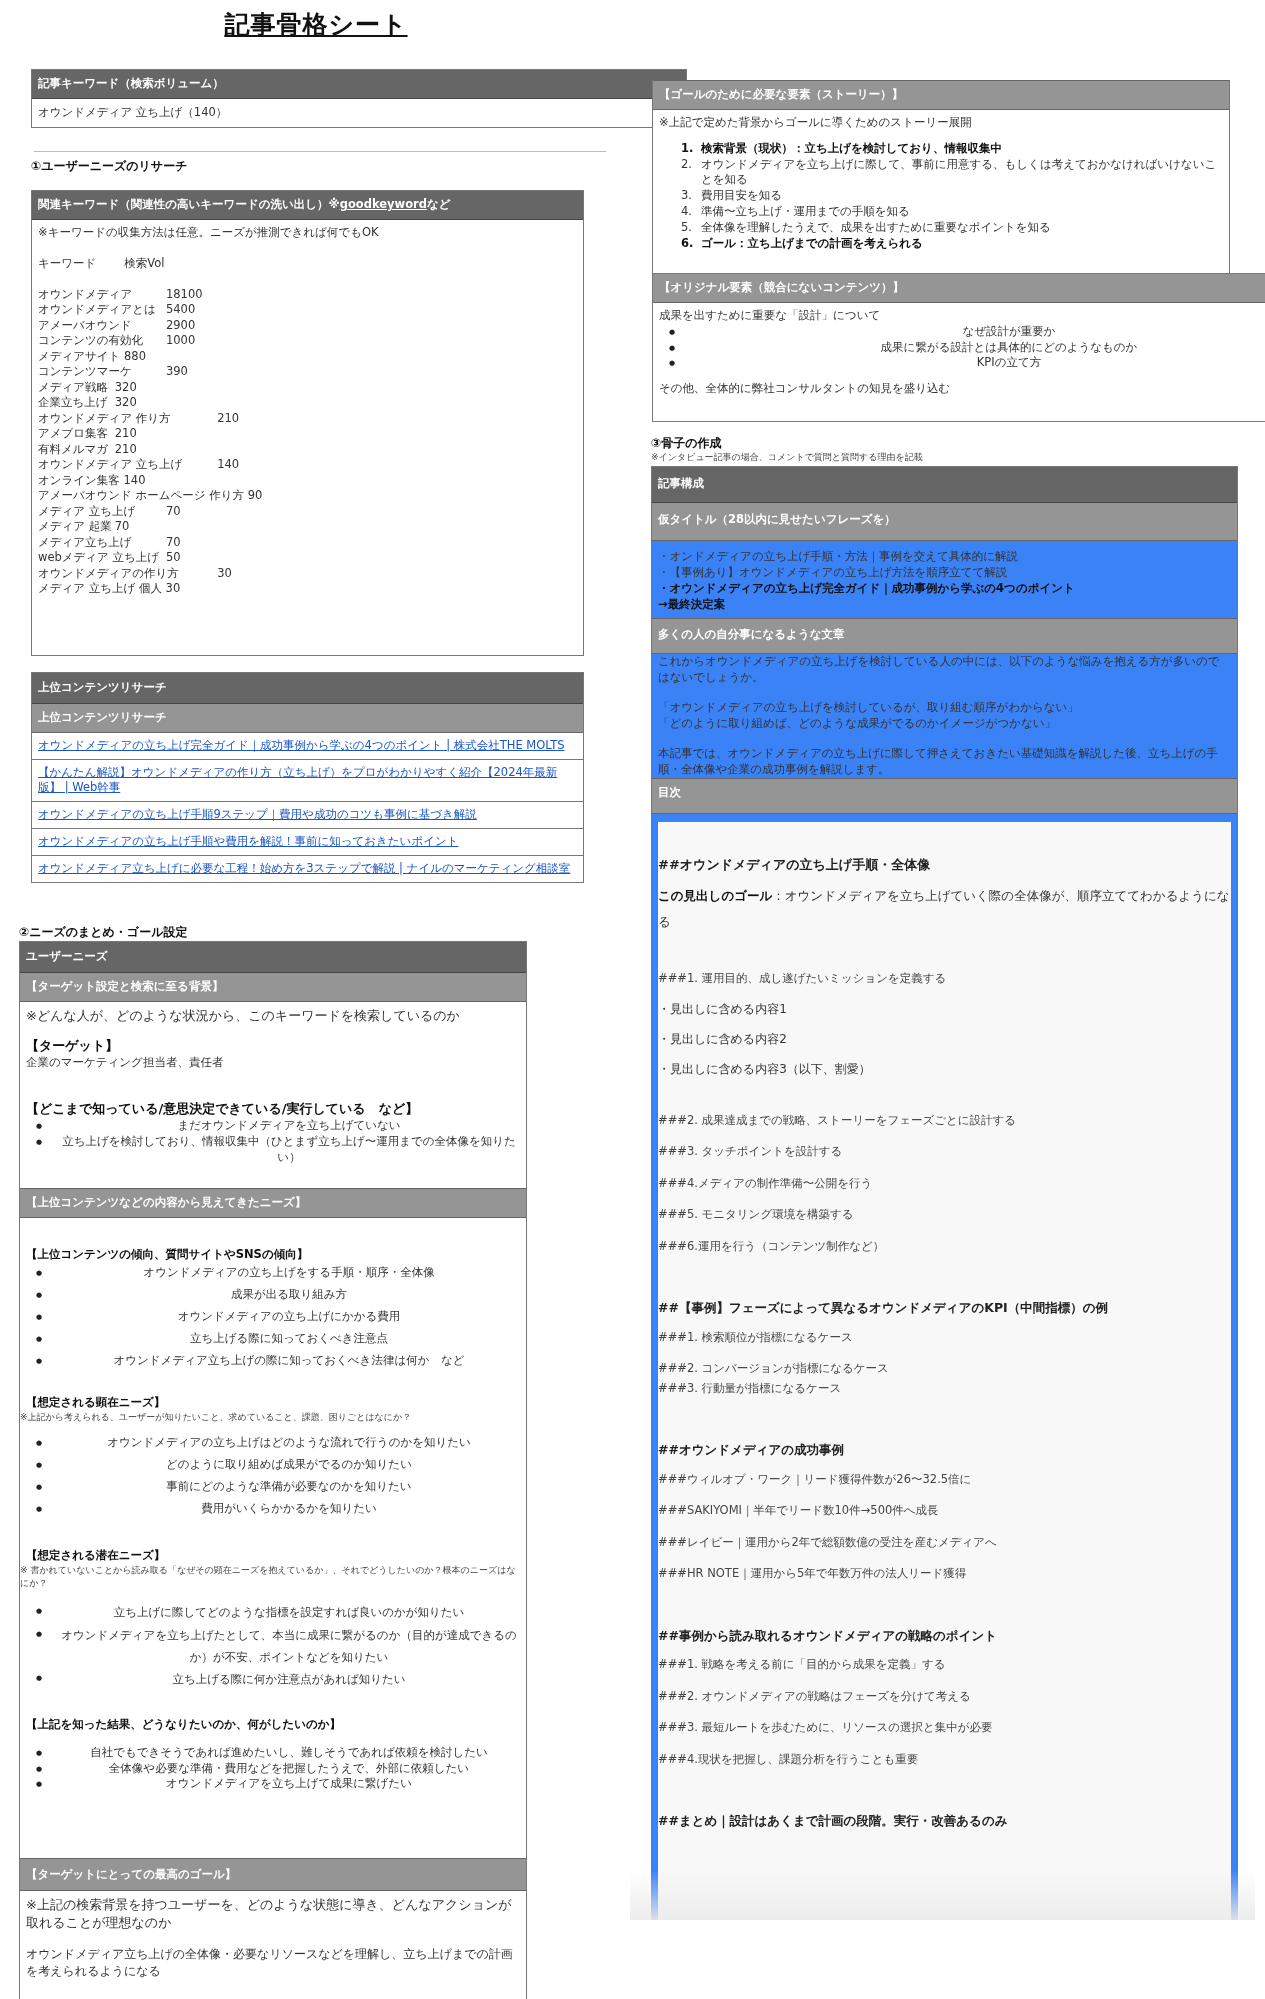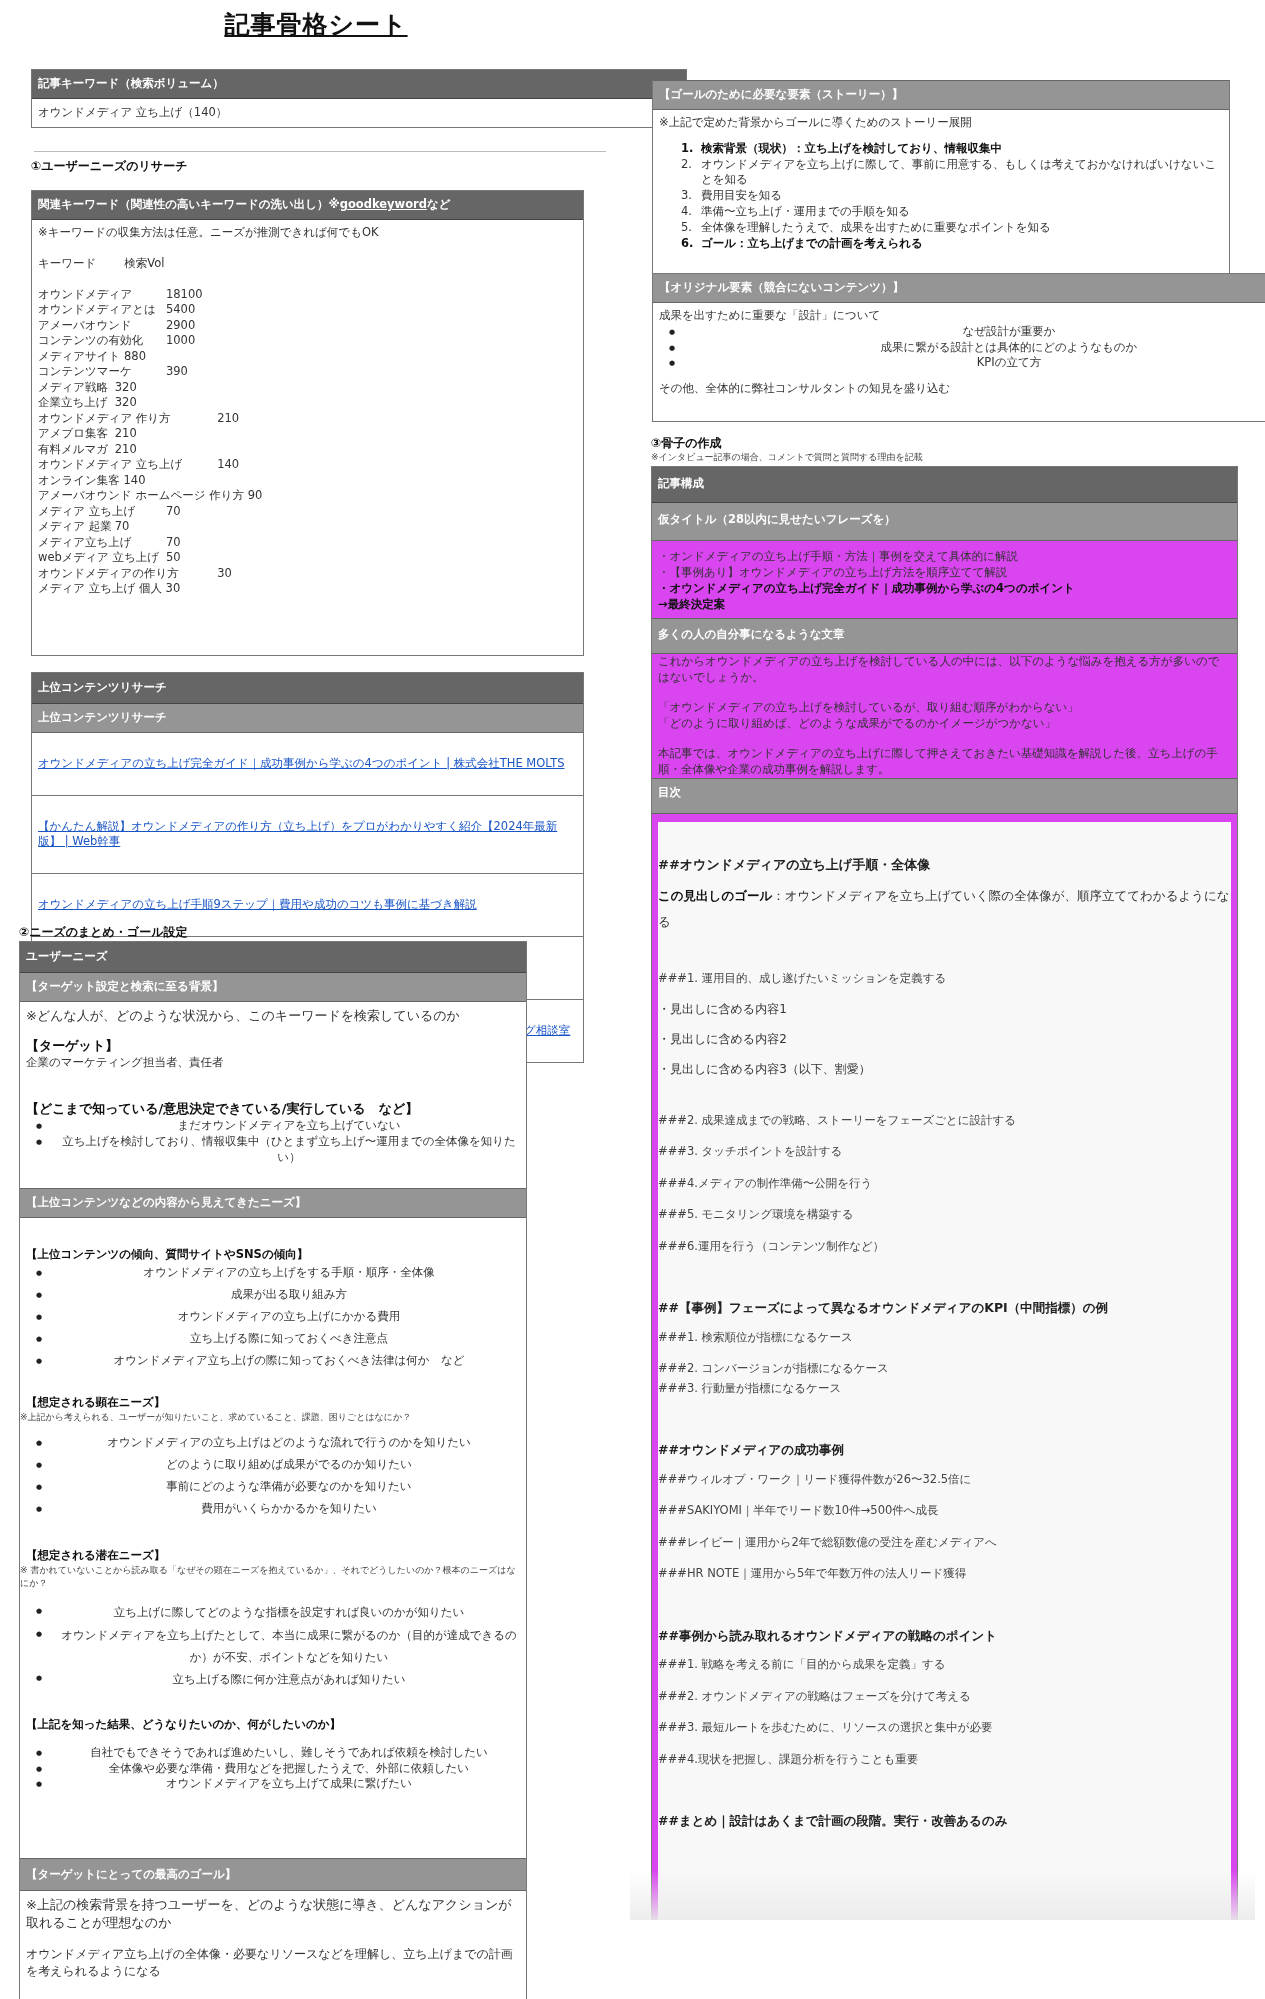--- a/index.html
+++ b/index.html
@@ -9,21 +9,21 @@
   .page-title { position: absolute; left: 0; top: 8px; width: 632px; text-align: center; font-size: 25px; font-weight: bold; text-decoration: underline; color: #111; letter-spacing: 1px; }
 
   .box { position: absolute; border: 1px solid #777; background: #fff; }
   .hdr-dark { background: #666666; color: #fff; font-weight: bold; padding: 6px 6px; font-size: 11.5px; border-bottom: 1px solid #444; }
   .hdr-mid { background: #959595; color: #fff; font-weight: bold; padding: 6px 6px; font-size: 11.5px; border-bottom: 1px solid #666; border-top: 1px solid #666; }
   .body { padding: 5px 6px; font-size: 11.5px; color: #333; }
   .section-label { position: absolute; font-weight: bold; font-size: 12px; color: #111; }
   .hr { position: absolute; height: 1px; background: #bbb; }
 
   .kw-line { white-space: pre; line-height: 1.35; }
-  .link-row { border-top: 1px solid #777; padding: 23px 6px; }
+  .link-row { border-top: 1px solid #777; padding: 5px 6px; }
   .link-row a { color: #1a55c6; text-decoration: underline; font-size: 11.5px; }
 
   ul.bul { list-style: none; padding-left: 18px; }
   ul.bul li { position: relative; padding-left: 22px; text-align: center; }
   ul.bul li::before { content: "●"; position: absolute; left: 0; font-size: 7px; top: 4px; color: #222; }
   ul.bul.spaced li { margin-bottom: 6px; }
 
   ol.num { list-style: none; padding-left: 22px; }
   ol.num li { position: relative; padding-left: 20px; }
   ol.num li .n { position: absolute; left: 0; }
@@ -182,21 +182,21 @@
       <li>KPIの立て方</li>
     </ul>
     <div style="height:10px;"></div>
     <div>その他、全体的に弊社コンサルタントの知見を盛り込む</div>
   </div>
 </div>
 
 <div class="section-label" style="left:651px; top:435px;">③骨子の作成</div>
 <div class="small" style="position:absolute; left:651px; top:451px;">※インタビュー記事の場合、コメントで質問と質問する理由を記載</div>
 
-<div class="box" style="left:651px; top:466px; width:587px; height:1454px; background:#d946ef;">
+<div class="box" style="left:651px; top:466px; width:587px; height:1454px; background:#3b82f6;">
   <div class="hdr-dark" style="padding:9px 6px; height:36px;">記事構成</div>
   <div class="hdr-mid" style="padding:9px 6px; height:38px; border-top:none;">仮タイトル（28以内に見せたいフレーズを）</div>
   <div class="body" style="padding:8px 6px 6px;">
     <div>・オンドメディアの立ち上げ手順・方法｜事例を交えて具体的に解説</div>
     <div>・【事例あり】オウンドメディアの立ち上げ方法を順序立てて解説</div>
     <div class="b">・オウンドメディアの立ち上げ完全ガイド｜成功事例から学ぶの4つのポイント</div>
     <div class="b">→最終決定案</div>
   </div>
   <div class="hdr-mid" style="padding:8px 6px; height:36px;">多くの人の自分事になるような文章</div>
   <div class="body" style="padding:0 6px;">

